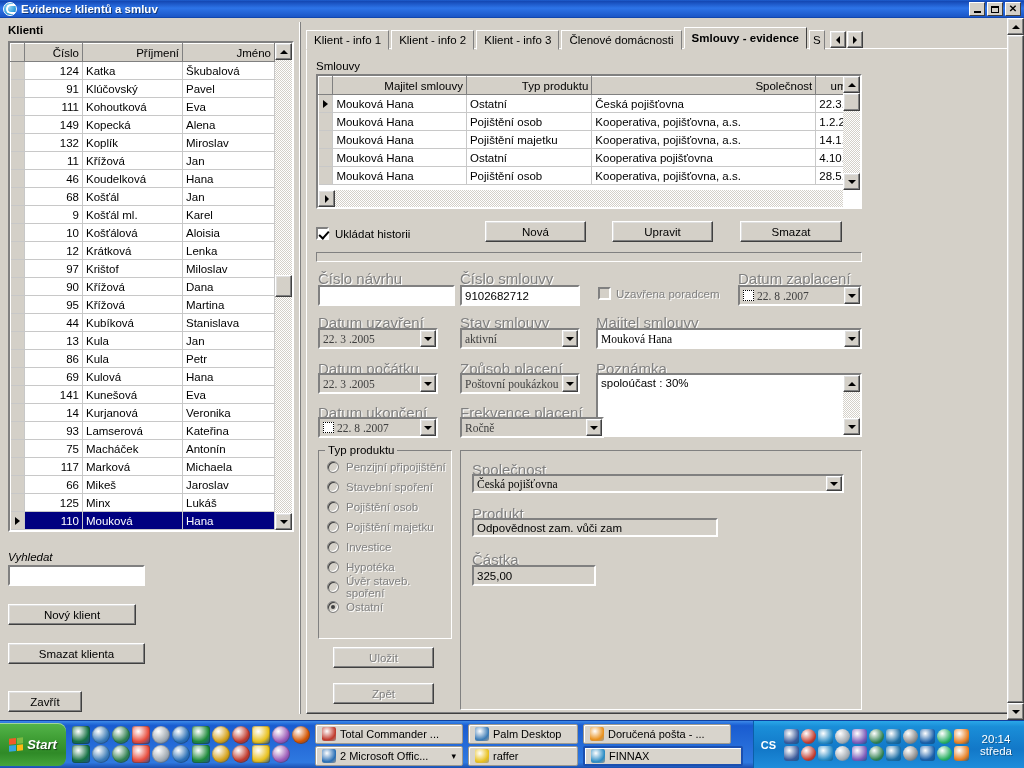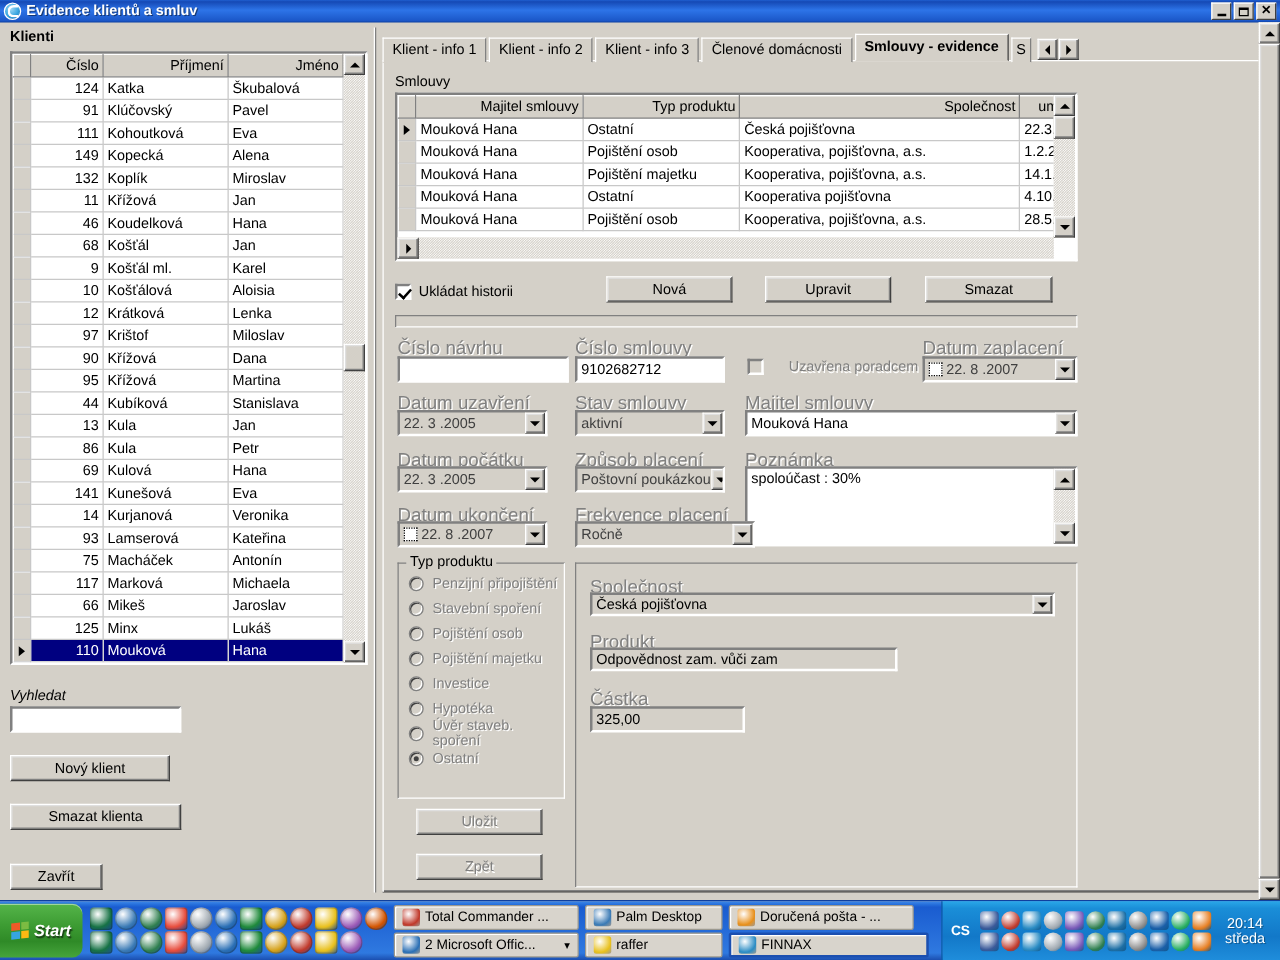--- a/index.html
+++ b/index.html
@@ -207,21 +207,21 @@
   
   .fl { position:absolute; font-size:15px; color:#808080; text-shadow:1px 1px 0 #fff; white-space:nowrap; }
   .fld {
     position:absolute; background:#fff;
     border:2px solid; border-color:#808080 #fff #fff #808080;
     display:flex; align-items:center; font-size:11.5px; padding:0 3px;
     color:#000; overflow:hidden; white-space:nowrap;
   }
   .fld.gray { background:#d4d0c8; color:#404040; }
   .fld.ro   { background:#d4d0c8; }
-  .combo { padding-right:0; }
+  .combo { padding-right:0;font-family:Liberation Serif, serif; }
   .combo .arw {
     margin-left:auto; width:16px; height:100%; min-height:15px; background:#d4d0c8;
     border:1px solid; border-color:#fff #404040 #404040 #fff;
     box-shadow: inset -1px -1px 0 #808080, inset 1px 1px 0 #dfdfdf;
     display:flex; align-items:center; justify-content:center; flex:0 0 16px;
   }
   .memo {
     position:absolute; background:#fff;
     border:2px solid; border-color:#808080 #fff #fff #808080;
     font-size:11.5px; padding:2px 3px; overflow:hidden;
@@ -629,21 +629,21 @@
   <div id="btn-smazat" class="btn">Smazat</div>
 
   <div id="progress"></div>
 
   <div class="fl" style="left:318px;top:270px">Číslo návrhu</div>
   <div class="fld" style="left:318px;top:285px;width:137px;height:21px"></div>
 
   <div class="fl" style="left:460px;top:270px">Číslo smlouvy</div>
   <div class="fld" style="left:460px;top:285px;width:120px;height:21px">9102682712</div>
 
-  <div style="position:absolute;left:598px;top:287px;display:flex;align-items:center;gap:20px">
+  <div style="position:absolute;left:598px;top:287px;display:flex;align-items:center;gap:5px">
     <span class="chk gray"></span>
     <span style="font-size:11.5px;color:#808080;text-shadow:1px 1px 0 #fff">Uzavřena poradcem</span>
   </div>
 
   <div class="fl" style="left:738px;top:270px">Datum zaplacení</div>
   <div class="fld gray combo" style="left:738px;top:285px;width:124px;height:21px">
     <span class="chk dotted" style="margin-right:3px"></span>
     <span>22. 8 .2007</span>
     <span class="arw">
         <span class="tri-d"></span>

